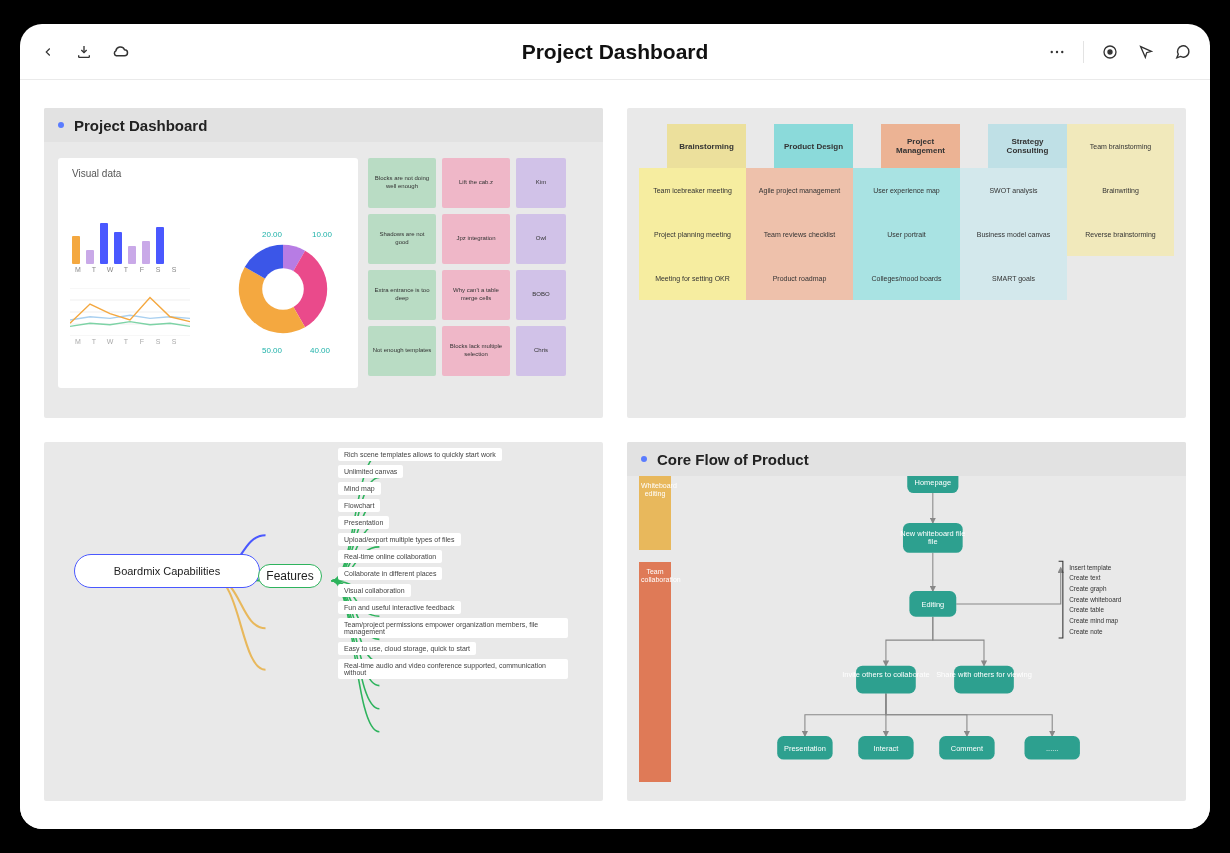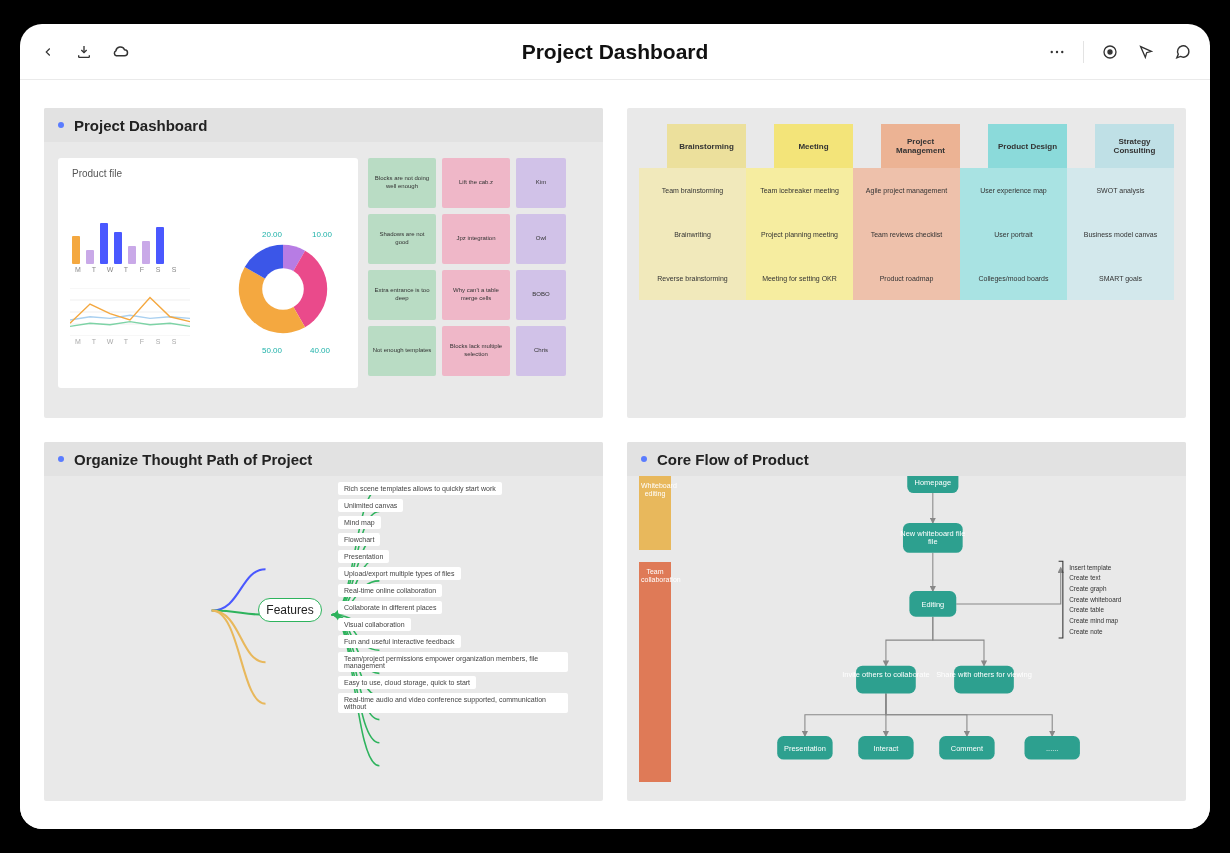--- a/index.html
+++ b/index.html
@@ -155,21 +155,21 @@
 
   <div class="workspace">
 
     <div class="panel">
       <div class="panel-header">
         <span class="bullet"></span>
         <span class="panel-title">Project Dashboard</span>
       </div>
       <div class="panel-body">
         <div class="product-card">
-          <div class="lbl">Product file</div>
+          <div class="lbl">Visual data</div>
           <div class="bars" id="bars">
               <div class="bar" style="height: 27.6px; background: rgb(244, 168, 64);"></div>
               <div class="bar" style="height: 13.8px; background: rgb(201, 169, 232);"></div>
               <div class="bar" style="height: 41.4px; background: rgb(74, 88, 255);"></div>
               <div class="bar" style="height: 32.2px; background: rgb(74, 88, 255);"></div>
               <div class="bar" style="height: 18.4px; background: rgb(201, 169, 232);"></div>
               <div class="bar" style="height: 23px; background: rgb(201, 169, 232);"></div>
               <div class="bar" style="height: 36.8px; background: rgb(74, 88, 255);"></div>
             </div>
           <div class="bar-lbls" id="barlbls">
@@ -230,23 +230,22 @@
             <div class="sticky" style="background: rgb(239, 183, 200);">Blocks lack multiple selection</div>
             <div class="sticky" style="background: rgb(209, 194, 232);">Chris</div>
           </div>
       </div>
     </div>
 
     <div class="panel">
       <div class="panel-body">
         <div class="sc-table" id="sctable">
             <div class="sc-cell sc-head sc-c1h">Brainstorming</div>
-            <div class="sc-cell sc-head sc-c2h">Meeting</div>
+            <div class="sc-cell sc-head sc-c4h">Product Design</div>
             <div class="sc-cell sc-head sc-c3h">Project Management</div>
-            <div class="sc-cell sc-head sc-c4h">Product Design</div>
             <div class="sc-cell sc-head sc-c5h">Strategy Consulting</div>
             <div class="sc-cell sc-c1">Team brainstorming</div>
             <div class="sc-cell sc-c2">Team icebreaker meeting</div>
             <div class="sc-cell sc-c3">Agile project management</div>
             <div class="sc-cell sc-c4">User experience map</div>
             <div class="sc-cell sc-c5">SWOT analysis</div>
             <div class="sc-cell sc-c1">Brainwriting</div>
             <div class="sc-cell sc-c2">Project planning meeting</div>
             <div class="sc-cell sc-c3">Team reviews checklist</div>
             <div class="sc-cell sc-c4">User portrait</div>
@@ -254,44 +253,41 @@
             <div class="sc-cell sc-c1">Reverse brainstorming</div>
             <div class="sc-cell sc-c2">Meeting for setting OKR</div>
             <div class="sc-cell sc-c3">Product roadmap</div>
             <div class="sc-cell sc-c4">Colleges/mood boards</div>
             <div class="sc-cell sc-c5">SMART goals</div>
           </div>
       </div>
     </div>
 
     <div class="panel">
-      <div class="panel-header">
-        <span class="bullet"></span>
-        <span class="panel-title">Organize Thought Path of Project</span>
-      </div>
       <div class="panel-body">
         <svg class="mm-svg" id="mmsvg" viewBox="0 0 540 300" preserveAspectRatio="none">
             <path d="M162,130 C190,130 190,90 214,90" stroke="#4a58ff" fill="none" stroke-width="2"></path>
             <path d="M162,130 C190,130 190,134 214,134" stroke="#2eb35d" fill="none" stroke-width="2"></path>
             <path d="M162,130 C190,130 190,180 214,180" stroke="#e8b85c" fill="none" stroke-width="2"></path>
             <path d="M162,130 C190,130 190,220 214,220" stroke="#e8b85c" fill="none" stroke-width="2"></path>
             <path d="M278,134 C300,134 300,12 324,12" stroke="#2eb35d" fill="none" stroke-width="1.5"></path>
             <path d="M278,134 C300,134 300,34.33333333333333 324,34.33333333333333" stroke="#2eb35d" fill="none" stroke-width="1.5"></path>
             <path d="M278,134 C300,134 300,56.666666666666664 324,56.666666666666664" stroke="#2eb35d" fill="none" stroke-width="1.5"></path>
             <path d="M278,134 C300,134 300,79 324,79" stroke="#2eb35d" fill="none" stroke-width="1.5"></path>
             <path d="M278,134 C300,134 300,101.33333333333333 324,101.33333333333333" stroke="#2eb35d" fill="none" stroke-width="1.5"></path>
             <path d="M278,134 C300,134 300,123.66666666666666 324,123.66666666666666" stroke="#2eb35d" fill="none" stroke-width="1.5"></path>
             <path d="M278,134 C300,134 300,146 324,146" stroke="#2eb35d" fill="none" stroke-width="1.5"></path>
             <path d="M278,134 C300,134 300,168.33333333333331 324,168.33333333333331" stroke="#2eb35d" fill="none" stroke-width="1.5"></path>
             <path d="M278,134 C300,134 300,190.66666666666666 324,190.66666666666666" stroke="#2eb35d" fill="none" stroke-width="1.5"></path>
             <path d="M278,134 C300,134 300,213 324,213" stroke="#2eb35d" fill="none" stroke-width="1.5"></path>
             <path d="M278,134 C300,134 300,235.33333333333331 324,235.33333333333331" stroke="#2eb35d" fill="none" stroke-width="1.5"></path>
             <path d="M278,134 C300,134 300,257.66666666666663 324,257.66666666666663" stroke="#2eb35d" fill="none" stroke-width="1.5"></path>
             <path d="M278,134 C300,134 300,280 324,280" stroke="#2eb35d" fill="none" stroke-width="1.5"></path>
           </svg>
+        <div class="mm-root">Boardmix Capabilities</div>
         <div class="mm-feat">Features</div>
         <div class="mm-items" id="mmitems">
             <div class="mm-item">Rich scene templates allows to quickly start work</div>
             <div class="mm-item">Unlimited canvas</div>
             <div class="mm-item">Mind map</div>
             <div class="mm-item">Flowchart</div>
             <div class="mm-item">Presentation</div>
             <div class="mm-item">Upload/export multiple types of files</div>
             <div class="mm-item">Real-time online collaboration</div>
             <div class="mm-item">Collaborate in different places</div>

